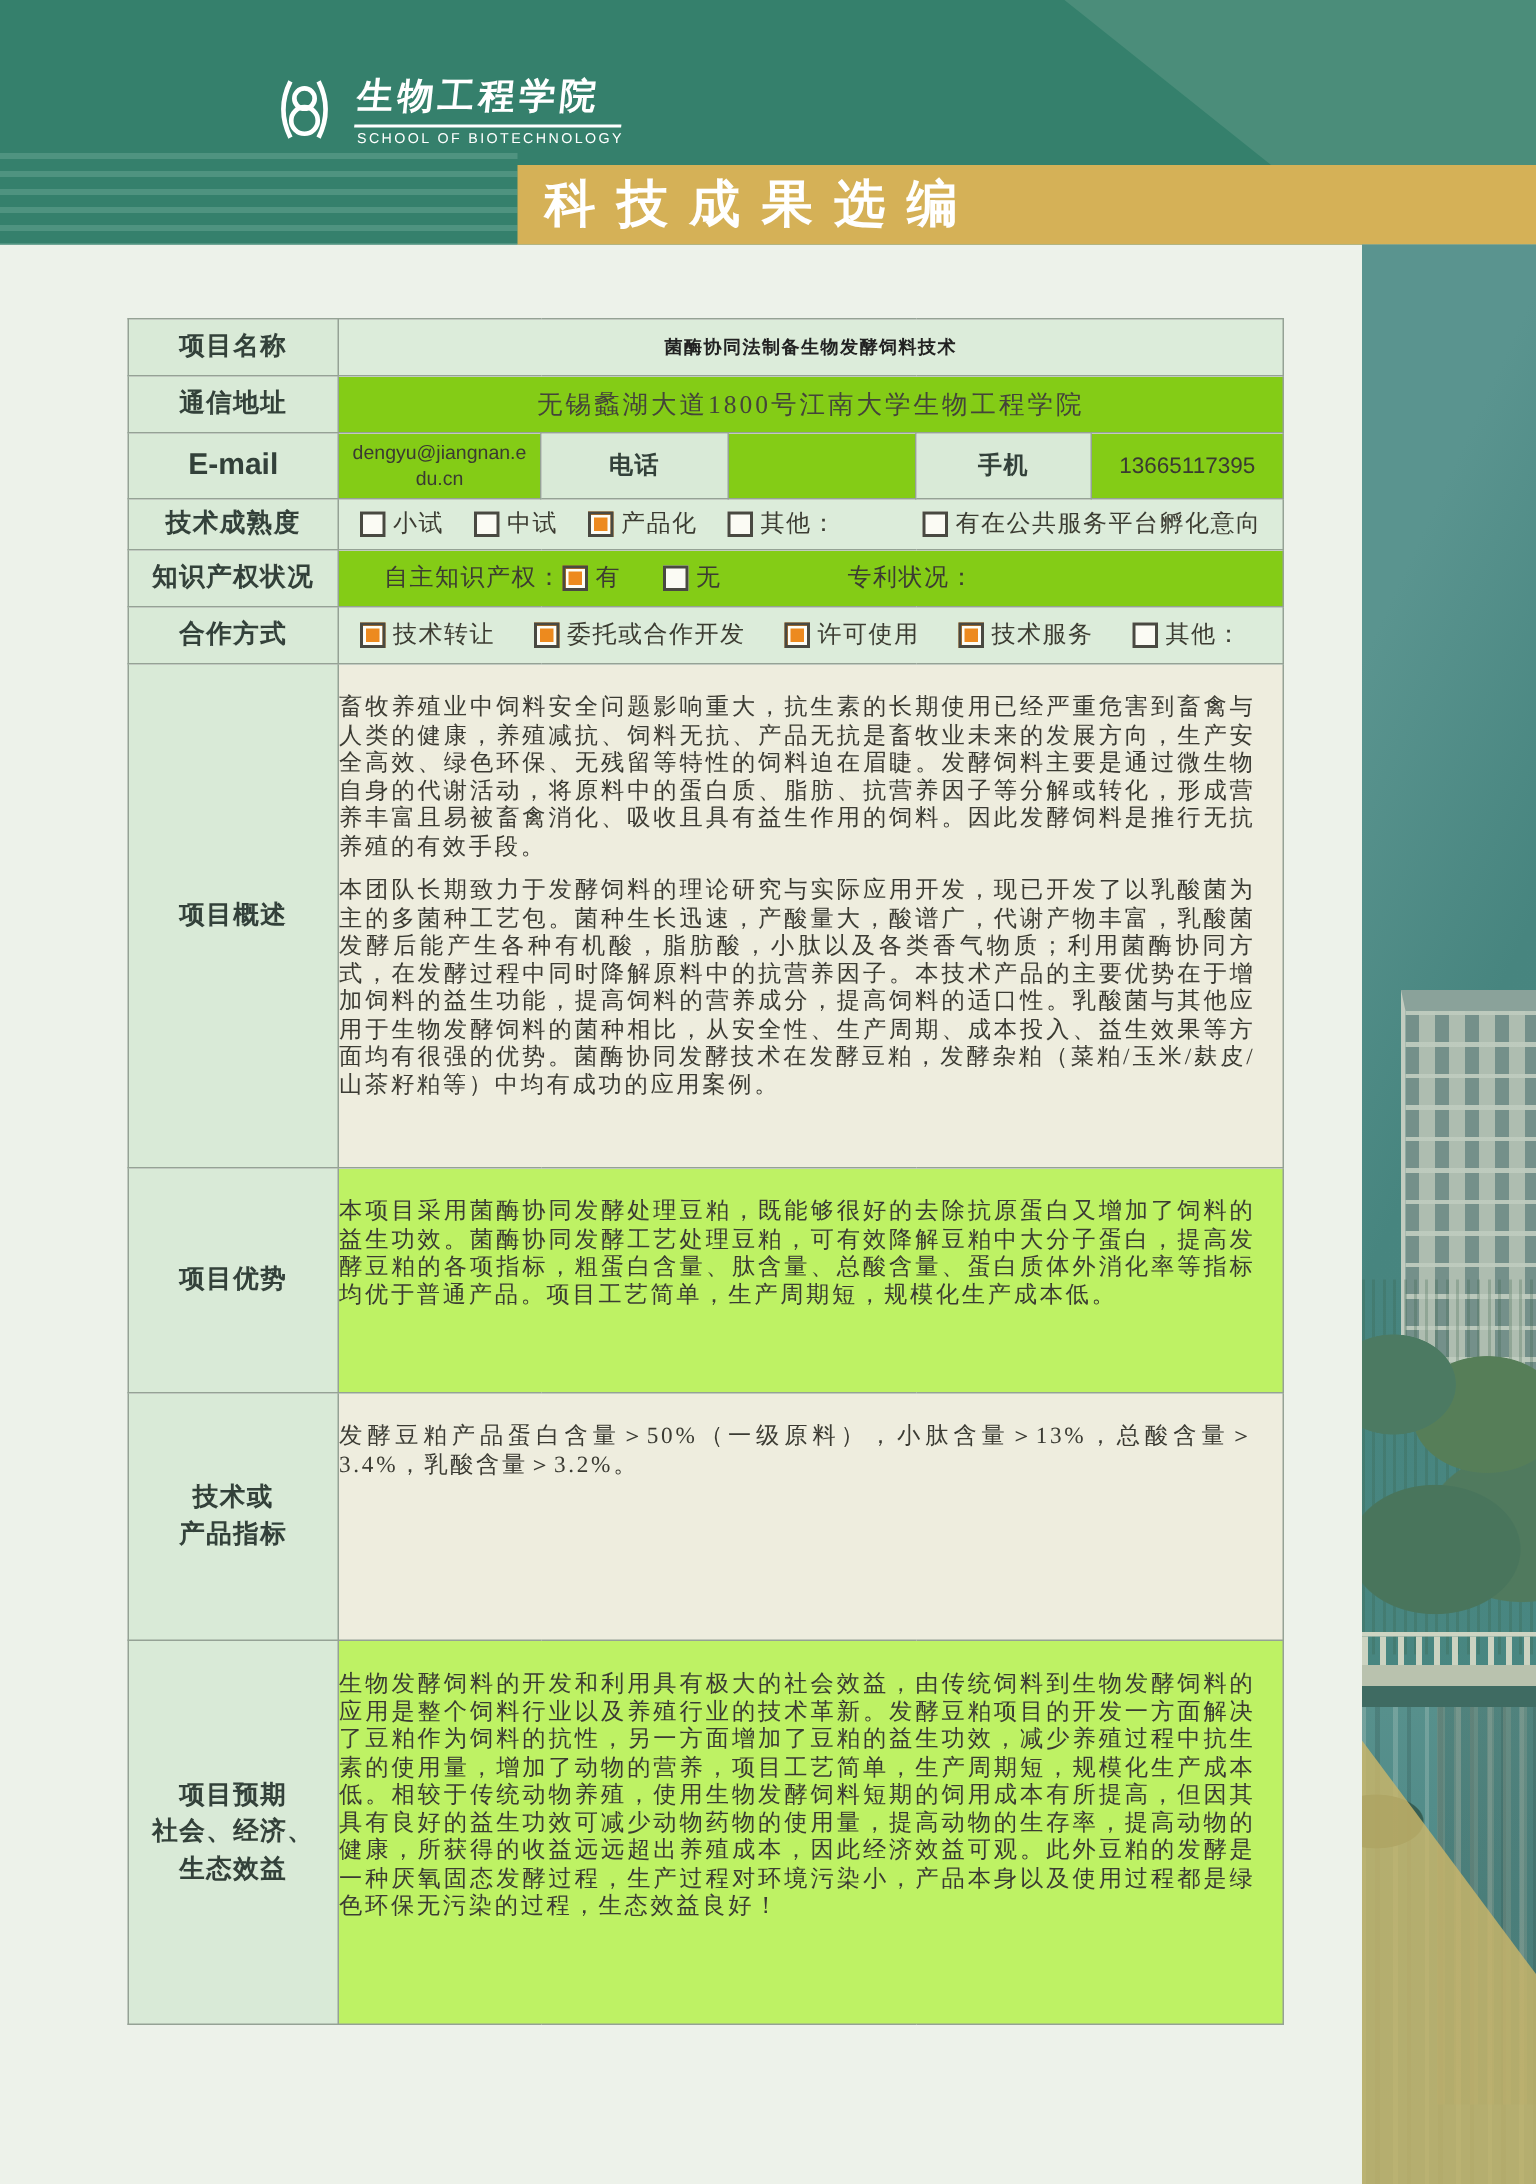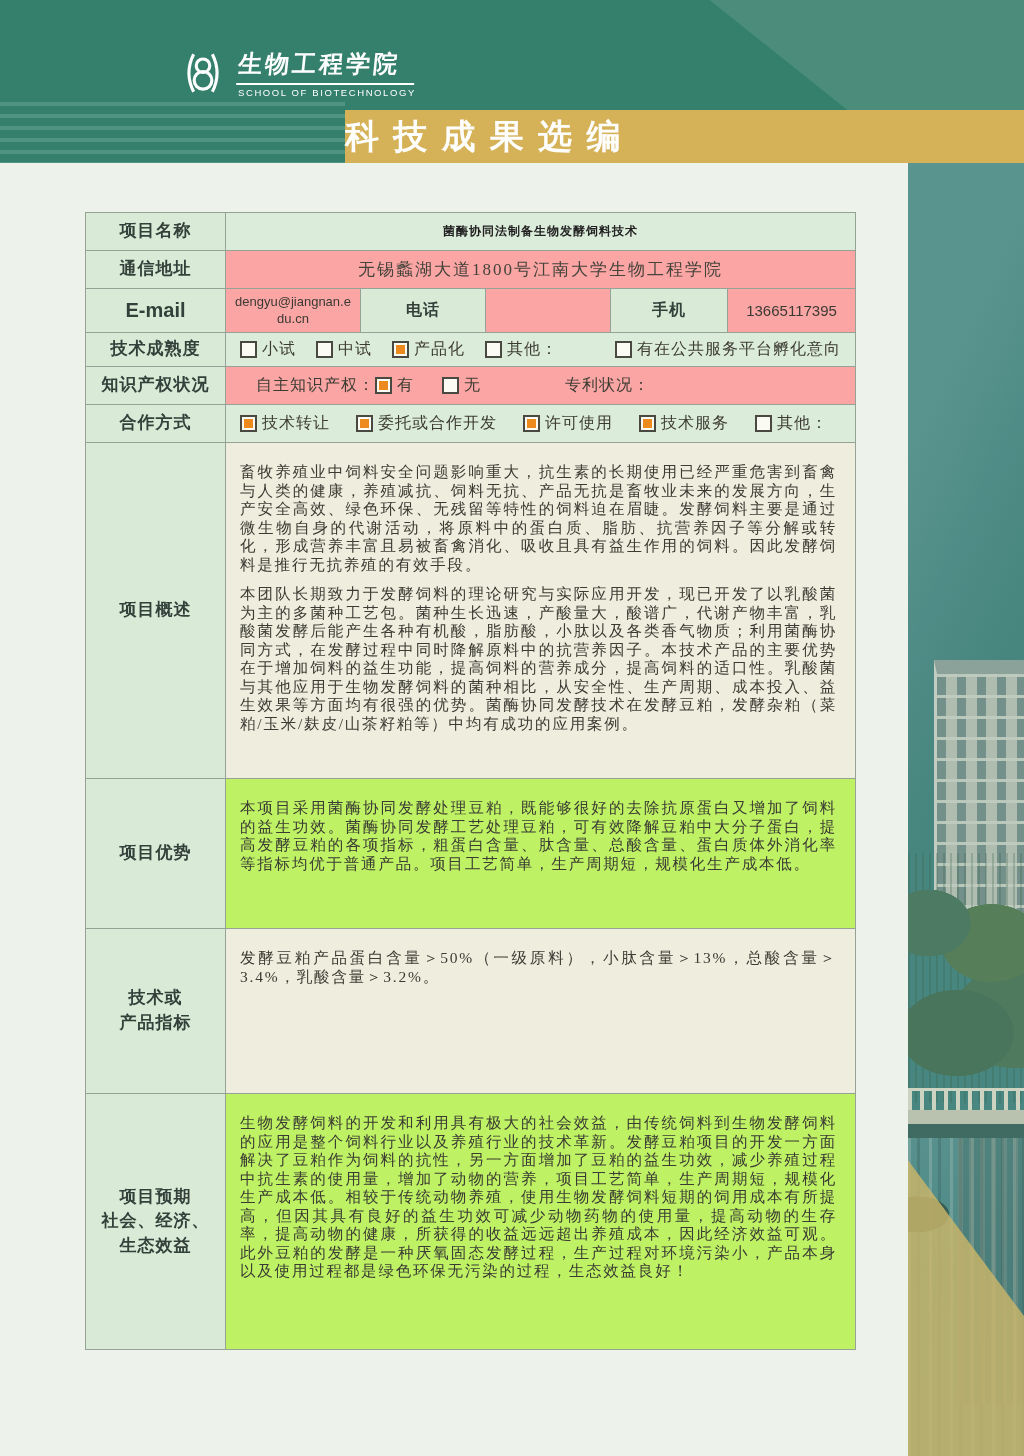--- a/index.html
+++ b/index.html
@@ -7,21 +7,21 @@
   .page{position:relative;width:1024px;height:1456px;background:#edf2ea;overflow:hidden;}
 
   
   .header{position:absolute;left:0;top:0;width:1024px;height:163px;background:#35806c;}
   .hdr-diag{position:absolute;left:0;top:0;width:1024px;height:163px;
     background:#4b8d7a;clip-path:polygon(69.3% 0,100% 0,100% 68.7%,83% 68.7%);}
   .hdr-stripes{position:absolute;left:0;top:102px;width:345px;height:61px;
     background:repeating-linear-gradient(180deg,#4f9380 0 4px,rgba(0,0,0,0) 4px 12px);}
   .gold-band{position:absolute;left:345px;top:110px;width:679px;height:53px;background:#d5b157;}
   .gold-title{display:block;color:#ffffff;font-weight:bold;font-size:34px;letter-spacing:0.42em;
-    line-height:53px;white-space:nowrap;}
+    line-height:53px;padding-left:18px;white-space:nowrap;}
   .logo{position:absolute;left:178px;top:48px;display:flex;align-items:center;}
   .logo-icon{width:50px;height:50px;}
   .logo-text{margin-left:10px;}
   .logo-cn{color:#fff;font-size:24px;font-weight:bold;letter-spacing:3px;transform:skewX(-6deg);
     border-bottom:2px solid #fff;padding-bottom:3px;font-family:"Liberation Serif",serif;}
   .logo-en{color:#fff;font-size:9.5px;letter-spacing:1.6px;margin-top:2px;}
 
   
   .photo-strip{position:absolute;left:908px;top:163px;width:116px;height:1293px;overflow:hidden;
     background:linear-gradient(115deg,#5a948f 0%,#5a948f 18%,#47857f 45%,#4a8883 100%);}
@@ -54,35 +54,35 @@
     clip-path:polygon(0 7%,100% 56%,100% 100%,0 100%);}
 
   
   table.form{position:absolute;left:85px;top:212px;width:770px;border-collapse:collapse;table-layout:fixed;}
   table.form td{border:1px solid #95a295;overflow:hidden;}
   .lbl{background:#d9ead7;font-weight:bold;font-size:17px;color:#33413a;text-align:center;
     letter-spacing:1px;line-height:1.45;}
   .lbl-mid{background:#d9ead7;font-weight:bold;font-size:16px;color:#33413a;text-align:center;letter-spacing:1px;}
   .lbl-email{font-size:20px;letter-spacing:0;}
   .bg-green{background:#dcecda;}
-  .bg-beige{background:#fca5a5;}
+  .bg-beige{background:#84cc16;}
   .bg-cream{background:#eeedde;}
   .bg-glight{background:#bef264;}
   .v-bold{font-weight:bold;font-size:12px;color:#222;text-align:center;letter-spacing:1px;}
   .v-kai{font-family:"Liberation Serif",serif;font-size:17px;color:#44443a;text-align:center;letter-spacing:2px;}
   .v-sans{font-size:15px;color:#3a3a32;text-align:center;}
   .v-email{font-size:13px;color:#3a3a32;text-align:center;word-break:break-all;line-height:1.3;padding:2px 6px;}
   .chk-cell{padding:0 14px;}
   .chk-line{display:flex;align-items:center;font-family:"Liberation Serif",serif;
     font-size:16px;color:#3c3c32;letter-spacing:1px;}
   .opt{display:inline-flex;align-items:center;white-space:nowrap;}
   .cb{width:13px;height:13px;border:2px solid #494941;background:#fbfbf4;display:inline-block;
     margin-right:5px;flex:none;}
   .cb.checked{background:#ed8a1e;box-shadow:inset 0 0 0 2px #fdfdf6;}
-  .big{vertical-align:top;padding:20px 18px 0 14px;margin-top:28px;}
+  .big{vertical-align:top;padding:20px 18px 0 0;margin-top:28px;}
   .para{margin:0 0 11px 0;font-family:"Liberation Serif",serif;font-size:15.5px;line-height:18.5px;
     letter-spacing:1.8px;color:#3b3b33;text-align:justify;}
 </style>
 </head>
 <body>
 
 <div class="page">
 
   <div class="header">
     <div class="hdr-diag"></div>

